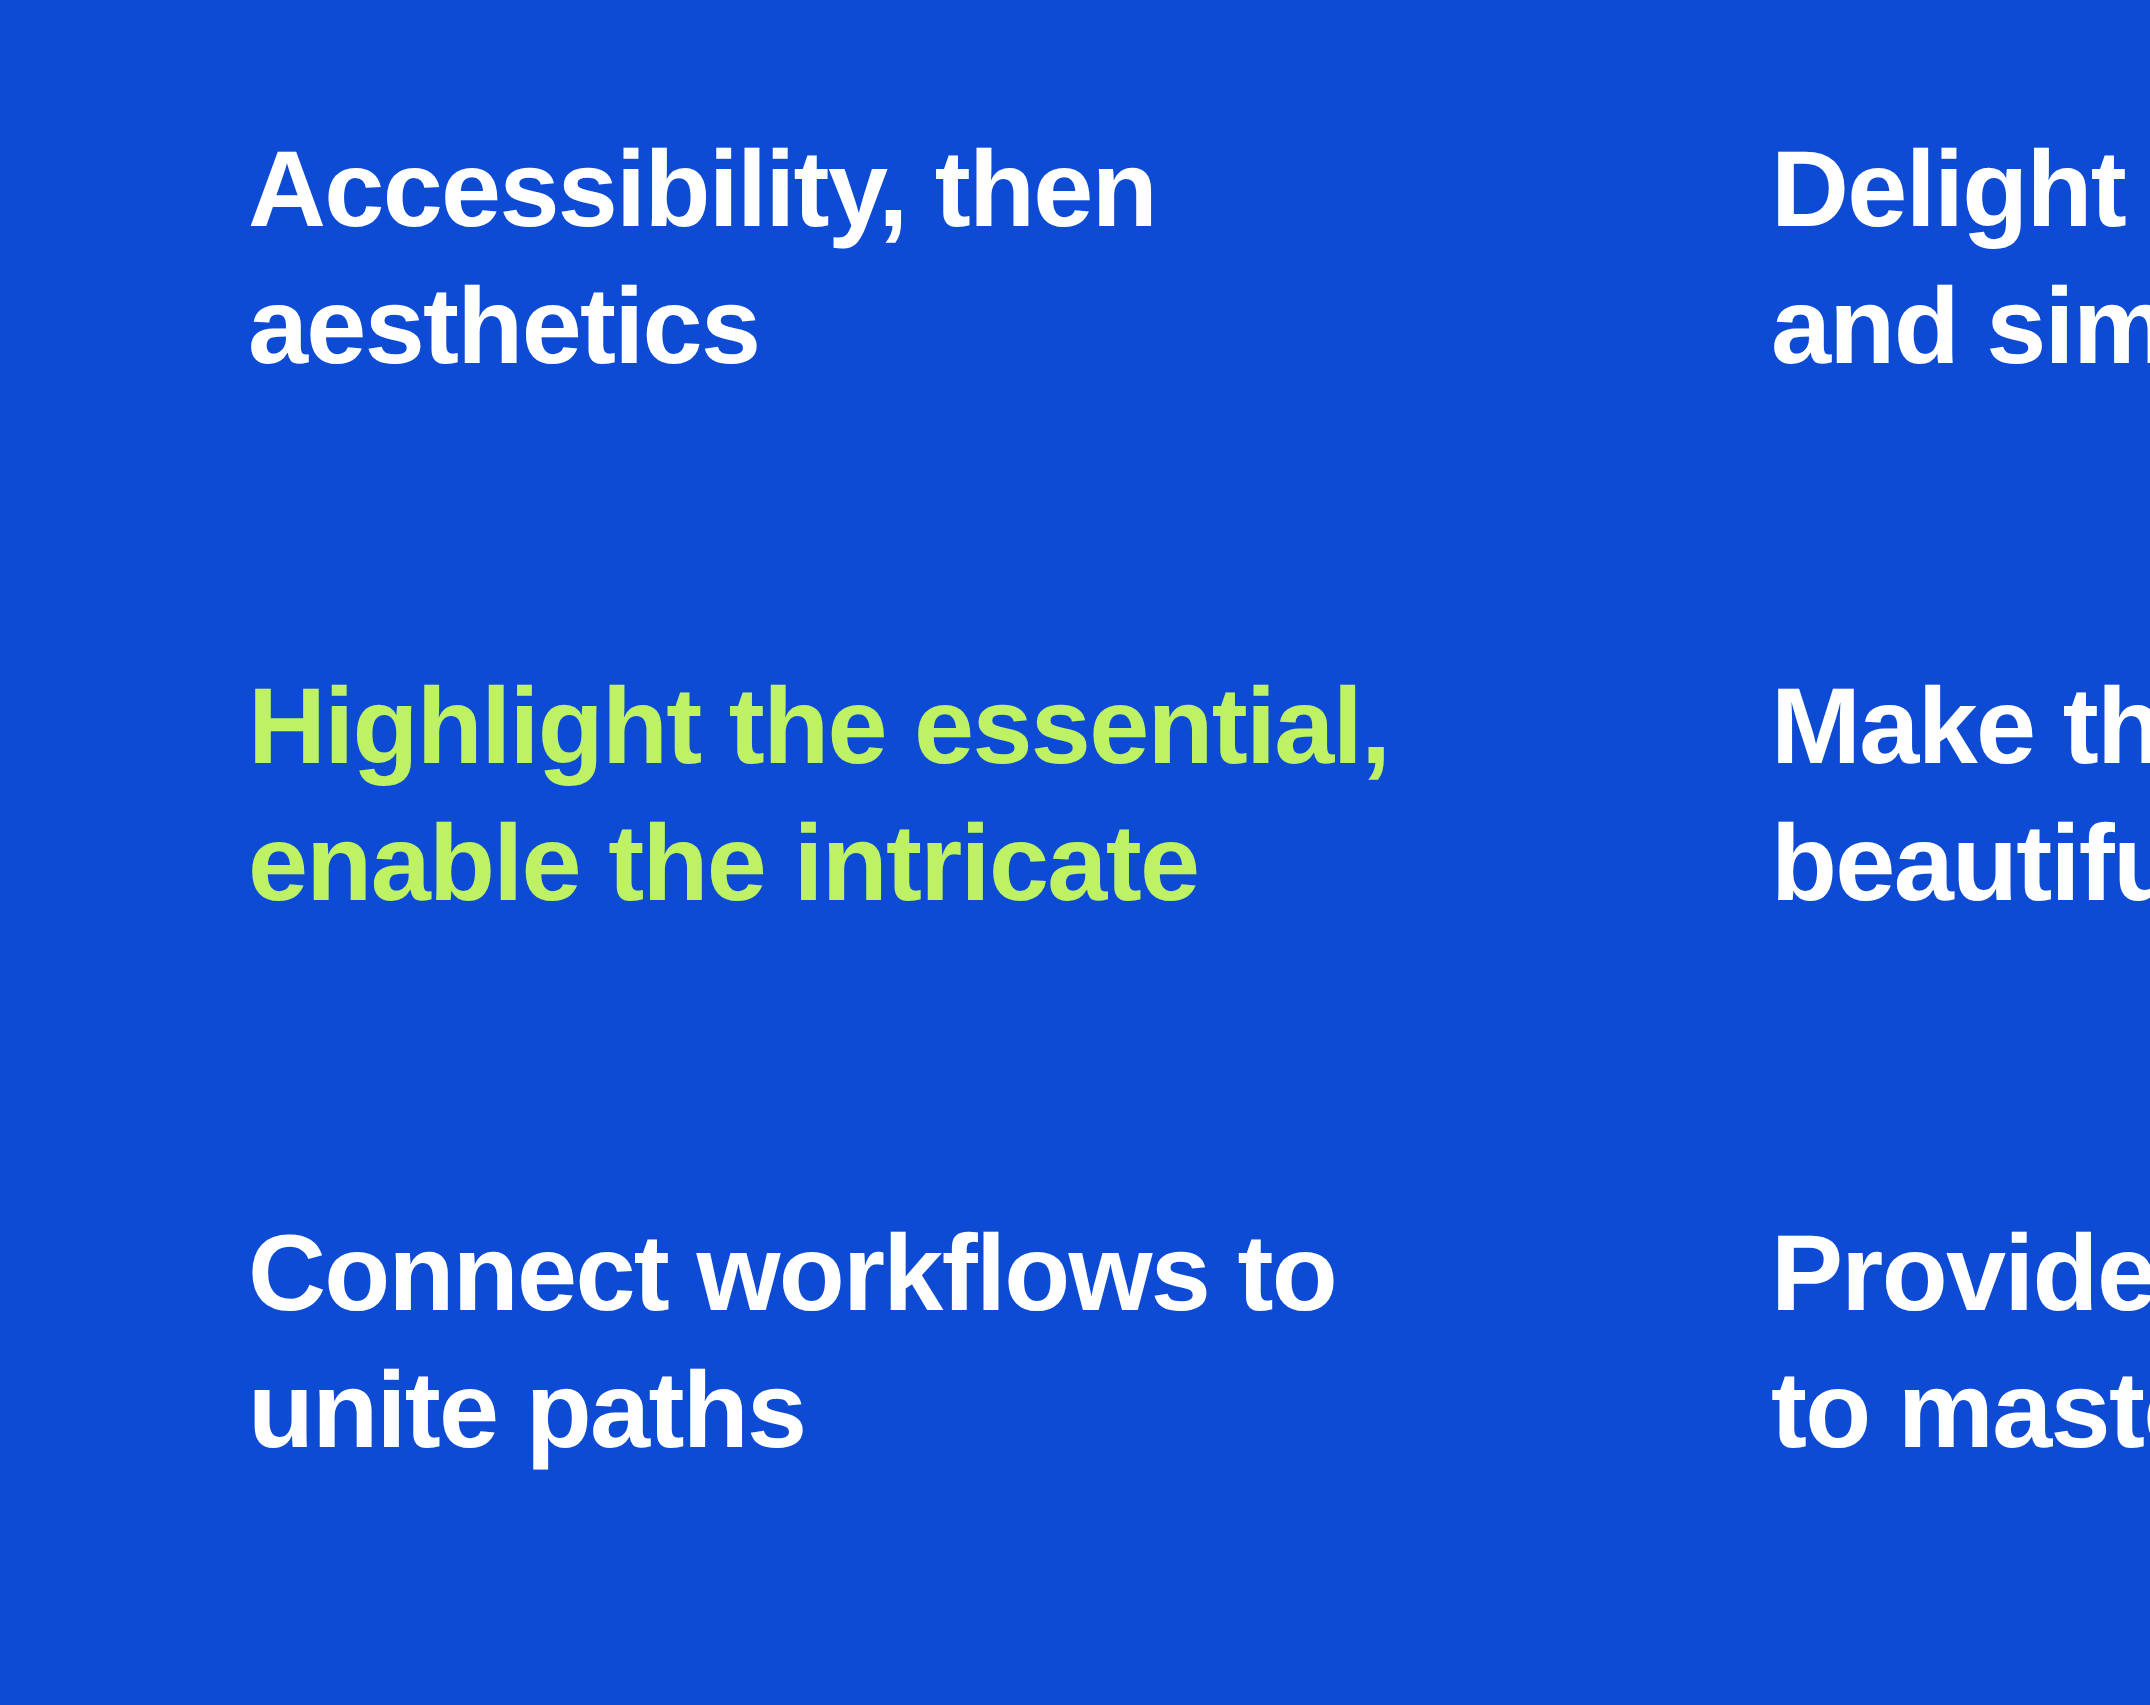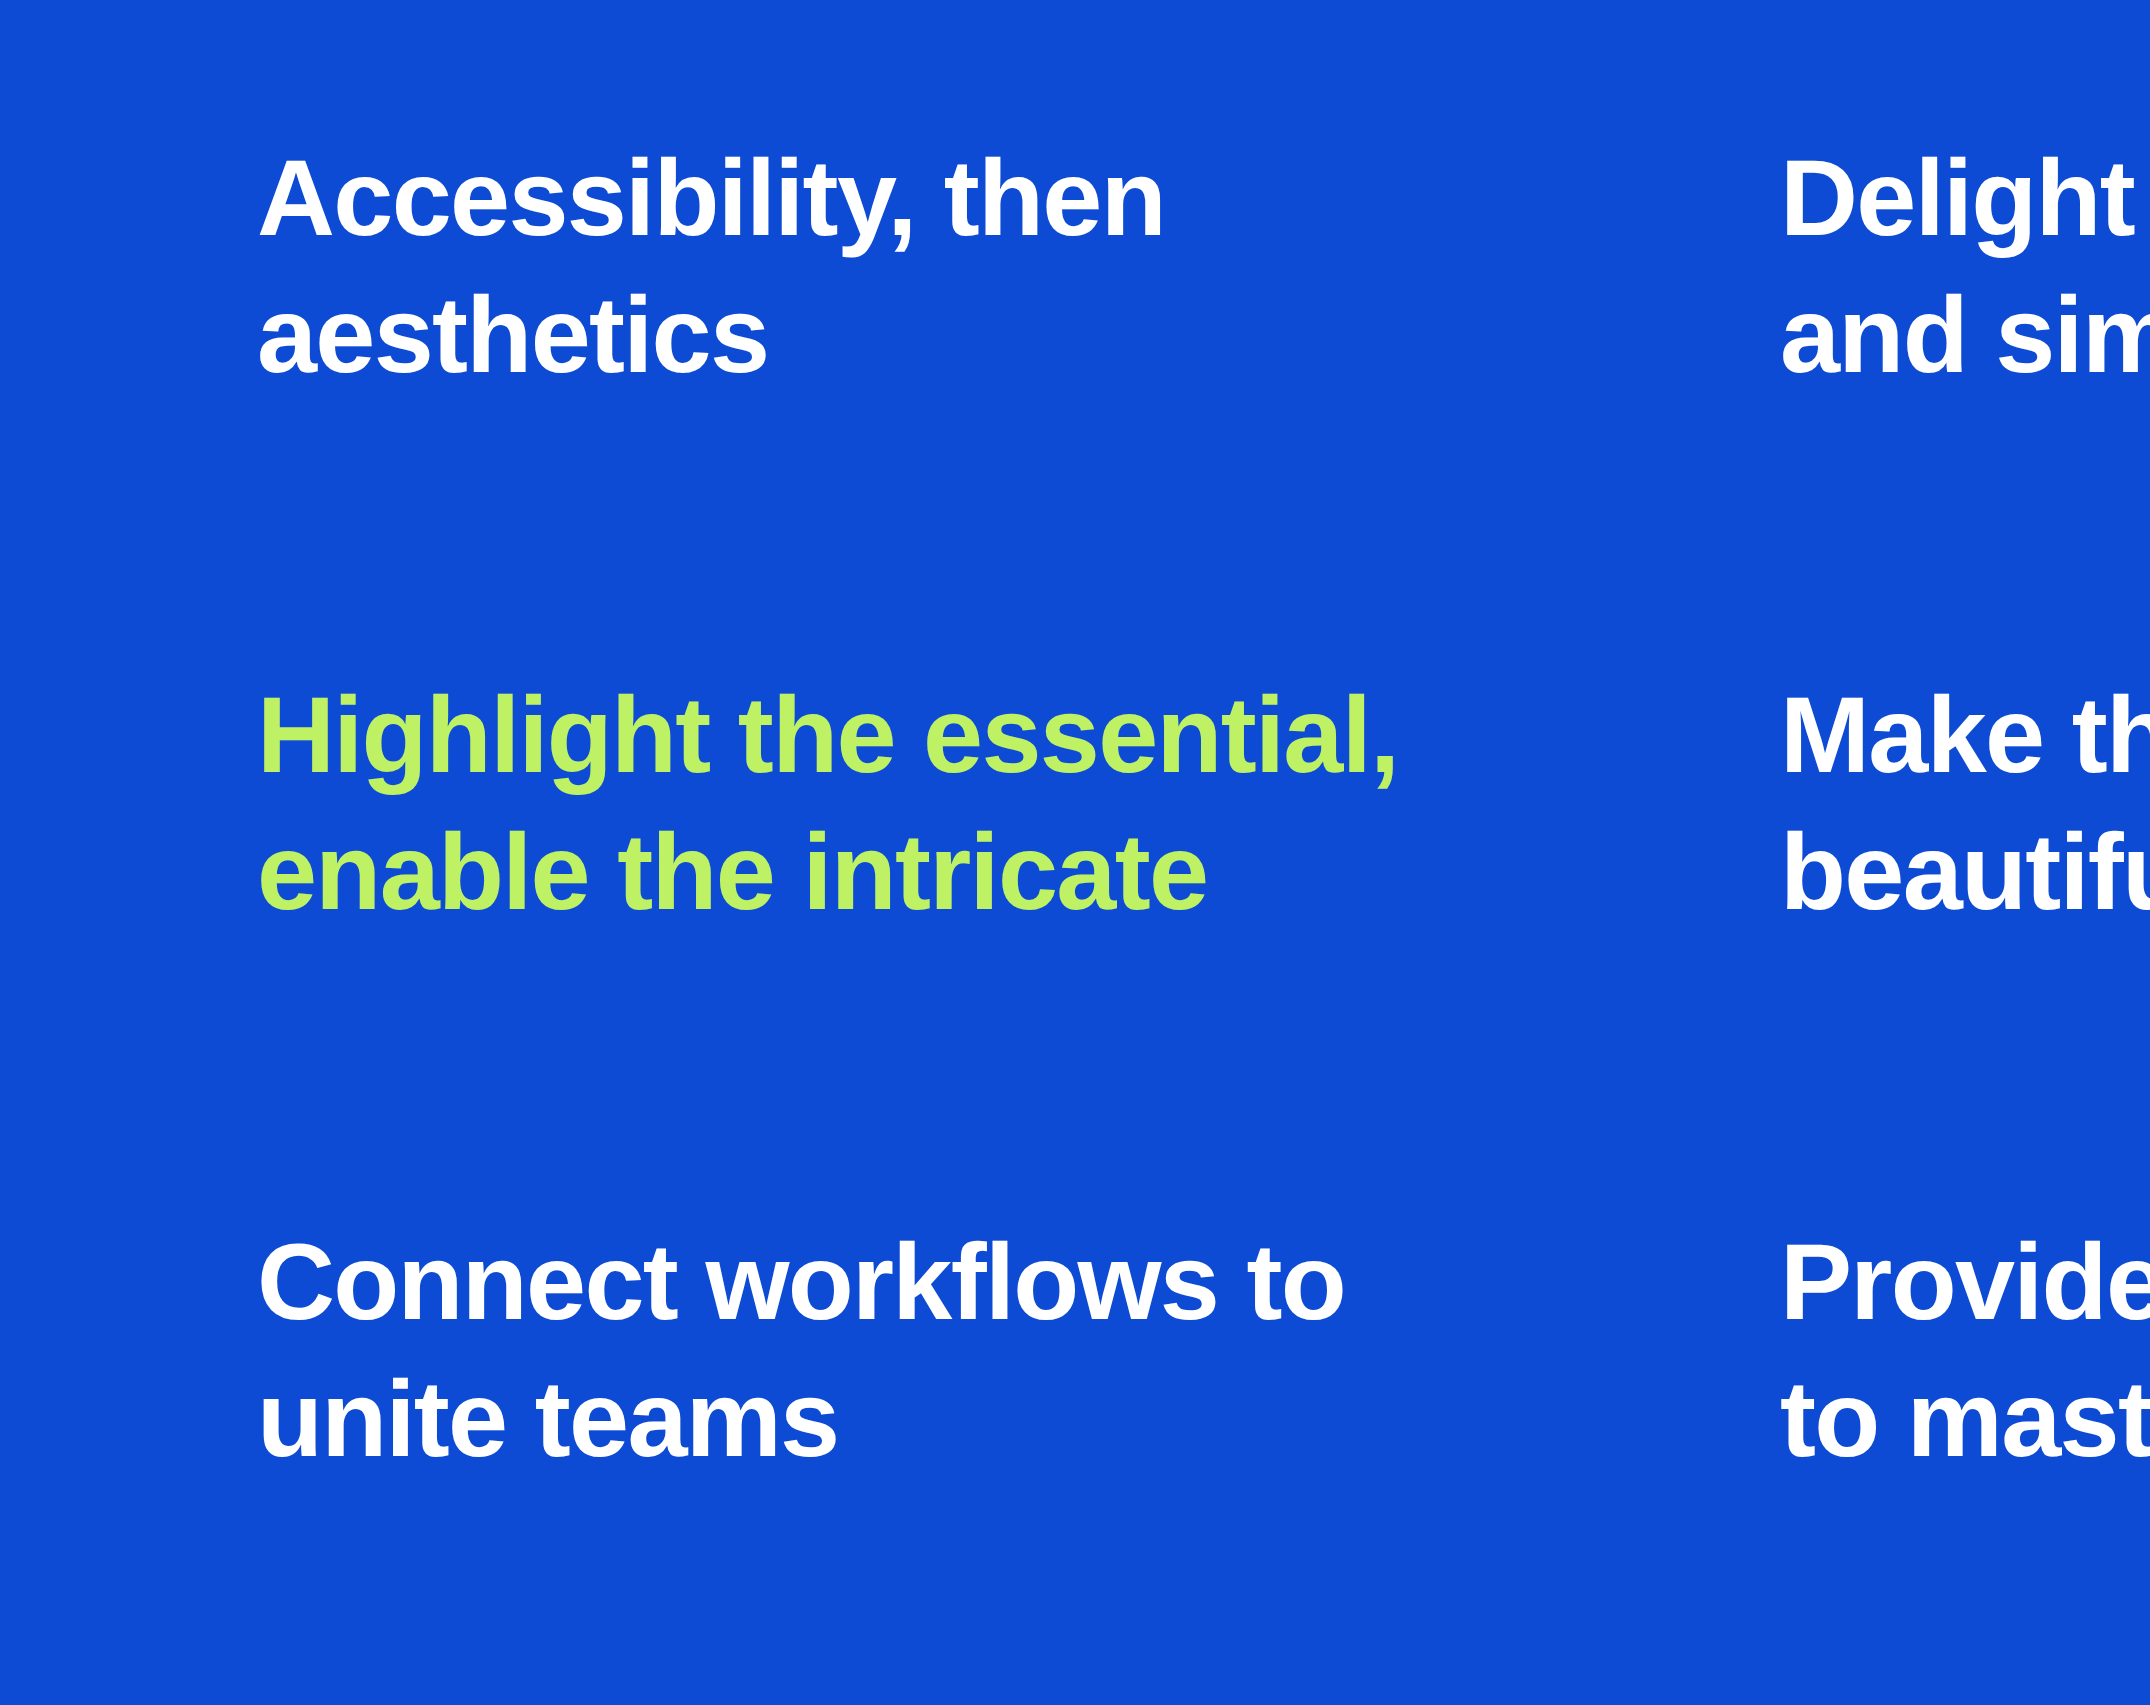--- a/index.html
+++ b/index.html
@@ -38,21 +38,21 @@
     padding-top: 113px;
     box-sizing: border-box;
   }
 
   .principle {
     position: relative;
   }
 
   .principle-text {
     display: block;
-    margin: 16px;
+    margin: 7px;
     color: #FFFFFF;
     font-family: "Liberation Sans", "DejaVu Sans", sans-serif;
     font-weight: 700;
     font-size: 108px;
     line-height: 1.27;
     letter-spacing: -1.7px;
     white-space: pre-line;
     text-rendering: geometricPrecision;
   }
 
@@ -83,21 +83,21 @@
 enable the intricate</h2>
     </div>
 
     <div class="principle col-right">
       <h2 class="principle-text" style="color: rgb(255, 255, 255);">Make the complex
 beautifully clear</h2>
     </div>
 
     <div class="principle col-left">
       <h2 class="principle-text" style="color: rgb(255, 255, 255);">Connect workflows to
-unite teams</h2>
+unite paths</h2>
     </div>
 
     <div class="principle col-right">
       <h2 class="principle-text" style="color: rgb(255, 255, 255);">Provide paths
 to mastery</h2>
     </div>
 
   </div>
 
 </div>

